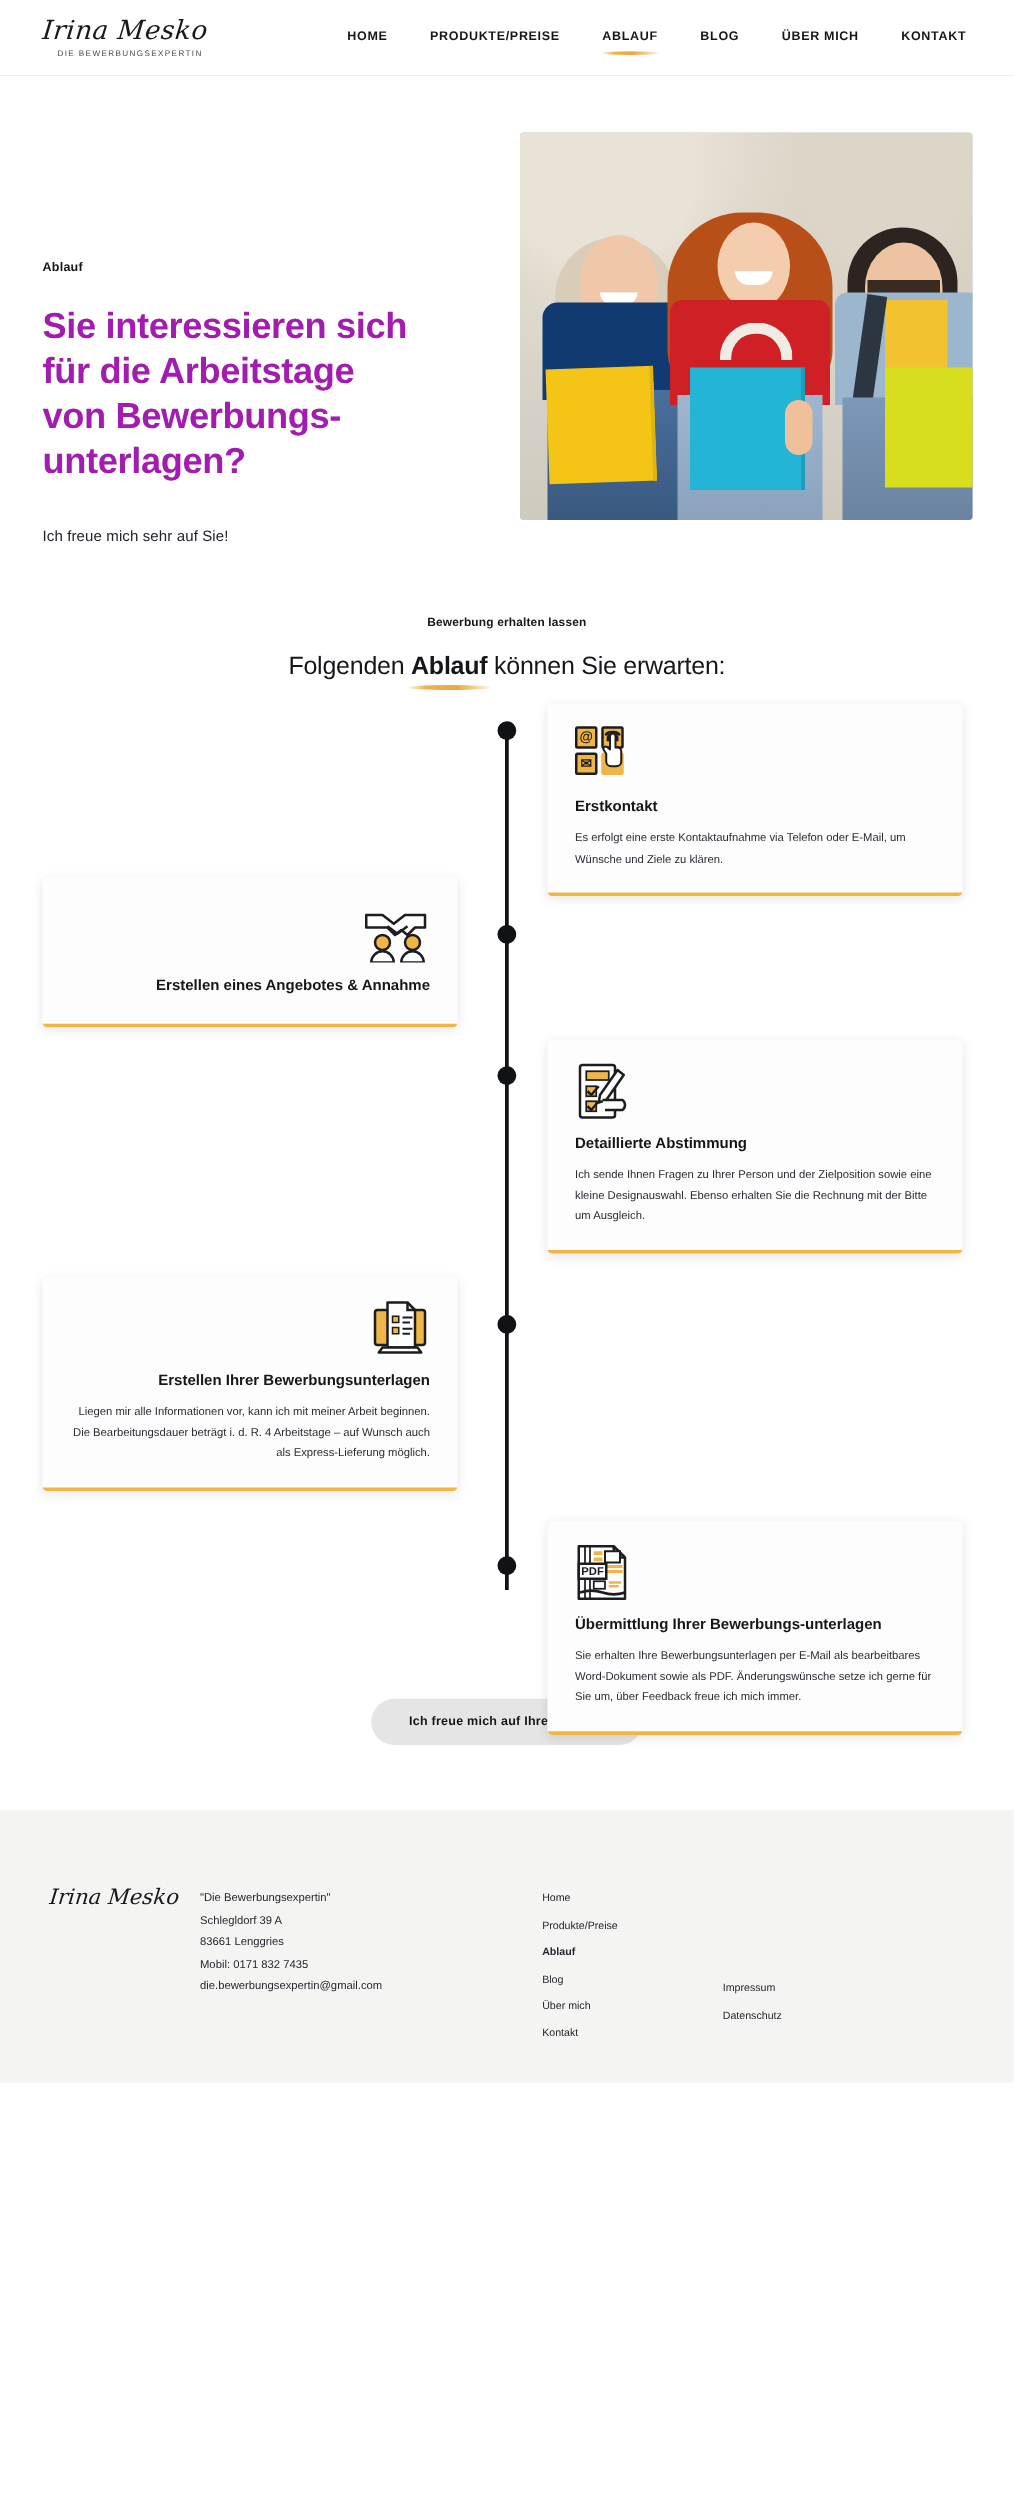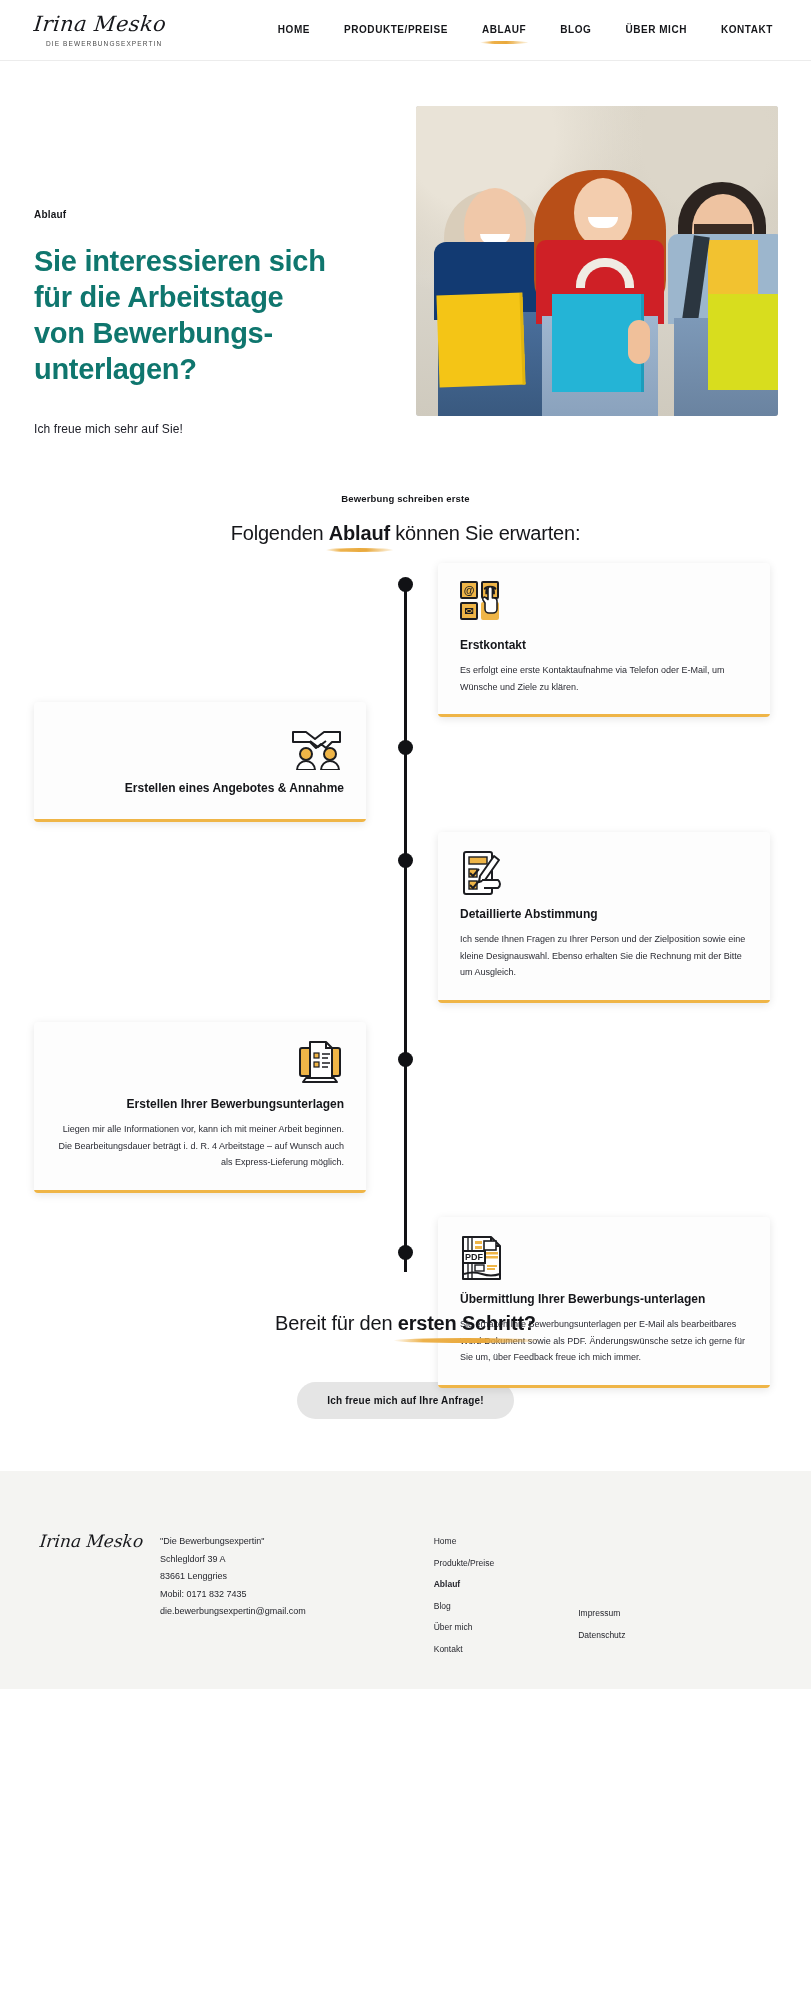--- a/index.html
+++ b/index.html
@@ -118,21 +118,21 @@
   .hero-text { position:absolute; left:34px; top:148px; width:350px; }
   .hero-eyebrow {
     font-size:10px; font-weight:700; letter-spacing:0.2px;
     color:#15161a; margin-bottom:24px;
   }
   .hero-title {
     font-size:29px;
     font-weight:700;
     line-height:1.24;
     letter-spacing:-0.3px;
-    color:#0f766e;
+    color:#a21caf;
   }
   .hero-sub {
     margin-top:34px;
     font-size:12px;
     color:#20212a;
     letter-spacing:0.1px;
   }
 
   
   .sec-head { text-align:center; margin-top:12px; }
@@ -348,21 +348,21 @@
       <span>Sie interessieren sich</span><br>
       <span>für die Arbeitstage</span><br>
       <span>von Bewerbungs-</span><br>
       <span>unterlagen?</span>
     </h1>
     <div class="hero-sub">Ich freue mich sehr auf Sie!</div>
   </div>
 </div>
 
 <div class="sec-head">
-  <div class="sec-eyebrow">Bewerbung schreiben erste</div>
+  <div class="sec-eyebrow">Bewerbung erhalten lassen</div>
   <div class="sec-title"><span>Folgenden </span><b>Ablauf</b><span> können Sie erwarten:</span></div>
 </div>
 
 <div class="timeline">
   <div class="tl-line"></div>
   <div class="tl-dot" style="top:0px"></div>
   <div class="tl-dot" style="top:163px"></div>
   <div class="tl-dot" style="top:276px"></div>
   <div class="tl-dot" style="top:475px"></div>
   <div class="tl-dot" style="top:668px"></div>
@@ -460,21 +460,20 @@
           <path d="M4 39 q9 -3 18 0 t18 0" fill="none" stroke="#1c1d21" stroke-width="2"></path>
         </svg>
       </div>
       <div class="card-title">Übermittlung Ihrer Bewerbungs-unterlagen</div>
       <div class="card-body">Sie erhalten Ihre Bewerbungsunterlagen per E-Mail als bearbeitbares Word-Dokument sowie als PDF. Änderungswünsche setze ich gerne für Sie um, über Feedback freue ich mich immer.</div>
     </div>
   </div>
 </div>
 
 <div class="cta">
-  <div class="cta-title"><span>Bereit für den </span><b>ersten Schritt?</b></div>
   <button class="cta-btn">Ich freue mich auf Ihre Anfrage!</button>
 </div>
 
 <div class="footer">
   <div class="f-logo">Irina Mesko</div>
   <div class="f-addr">
     <div>"Die Bewerbungsexpertin"</div>
     <div>Schlegldorf 39 A</div>
     <div>83661 Lenggries</div>
     <div>Mobil: 0171 832 7435</div>

